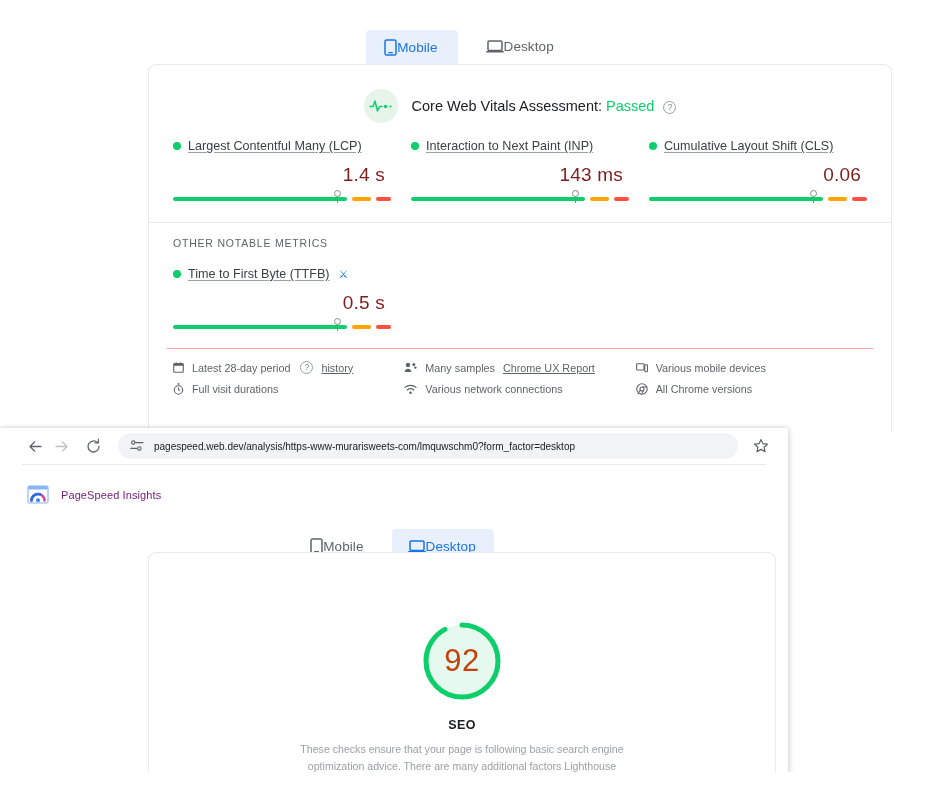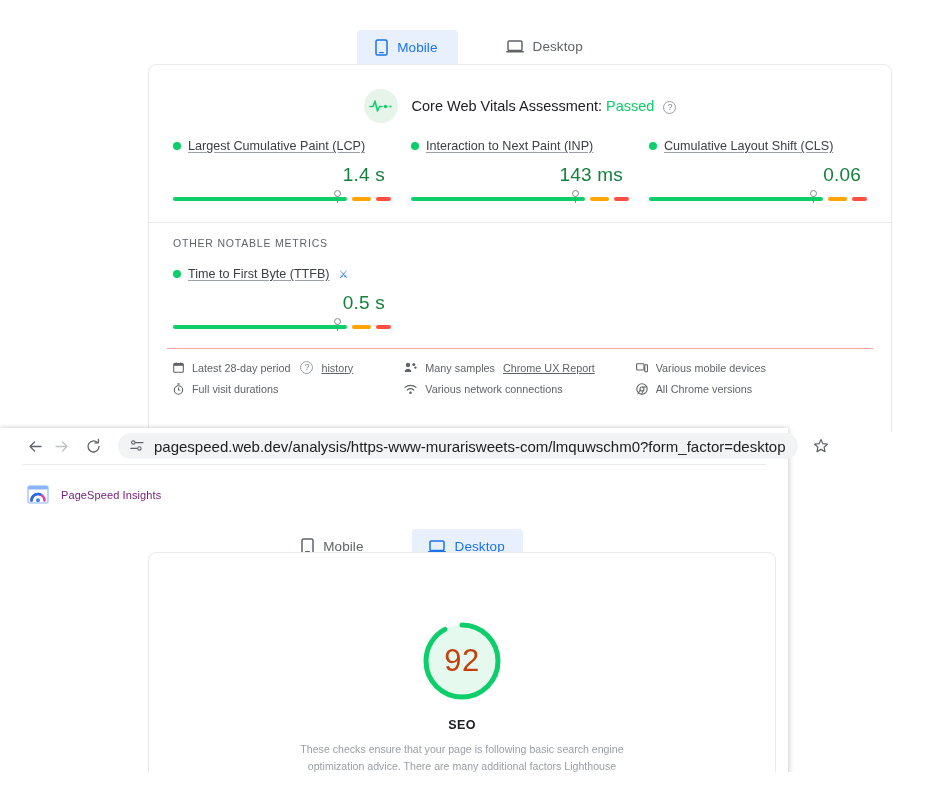--- a/index.html
+++ b/index.html
@@ -12,25 +12,24 @@
   #root { position: relative; width: 940px; height: 788px; background:#fff; }
 
   
   .top-view { position:absolute; left:0; top:0; width:940px; height:440px; background:#fff; }
 
   .tabbar {
     position:absolute; left:0; top:30px; width:940px; height:42px;
     display:flex; justify-content:center; align-items:flex-start; gap:10px;
   }
   .tab {
-    display:flex; align-items:center; gap:9px;
+    display:flex; align-items:center; 
     padding:9px 20px 11px 18px; font-size:13.5px; color:#5f6368;
     border-radius:4px 4px 0 0; position:relative; cursor:pointer;
     letter-spacing:.1px;
-    margin-left:20px;
   }
   .tab.active { background:#e8f0fe; color:#1a73e8; font-weight:500; }
   .tab.active::after {
     content:""; position:absolute; left:0; right:0; bottom:-1px; height:3px;
     background:#1a73e8; border-radius:2px 2px 0 0;
   }
   .ico { display:inline-block; line-height:0; }
   .ico svg { display:block; }
 
   .card {
@@ -65,21 +64,21 @@
   .metrics-grid.two { grid-template-columns:1fr 1fr 1fr; }
   .metric { padding:4px 6px 0 6px; }
   .metric-label { display:flex; align-items:center; gap:7px; font-size:12.6px; }
   .dot { width:8px; height:8px; border-radius:50%; background:#0cce6b; flex:none; }
   .metric-name {
     color:#3c4043; text-decoration:underline; text-decoration-color:#9aa0a6;
     text-underline-offset:2px; cursor:pointer;
   }
   .flask { color:#1a73e8; font-size:11px; margin-left:2px; }
   .metric-value {
-    text-align:right; color:#15803d; font-size:19px; font-weight:400;
+    text-align:right; color:#7f1d1d; font-size:19px; font-weight:400;
     padding:11px 6px 5px 0; letter-spacing:.2px;
   }
   .bar { position:relative; height:10px; margin-top:3px; }
   .bar .seg { position:absolute; top:3px; height:4px; border-radius:2px; }
   .bar .g { background:#0cce6b; left:0; width:80%; }
   .bar .o { background:#ffa400; left:82%; width:9%; }
   .bar .r { background:#ff4e42; left:93%; width:7%; }
   .pin { position:absolute; top:-3px; width:1.6px; height:12px; background:#80868b; }
   .pin::before {
     content:""; position:absolute; left:-2.2px; top:-1px;
@@ -111,21 +110,21 @@
     width:26px; height:26px; display:flex; align-items:center; justify-content:center;
     color:#5f6368; cursor:pointer; flex:none;
   }
   .navbtn.disabled { color:#bdc1c6; }
   .navbtn.reload { margin-left:6px; }
   .urlbox {
     flex:1; margin-left:12px; height:26px; background:#f1f3f4; border-radius:13px;
     display:flex; align-items:center; padding:0 12px; gap:10px;
   }
   .urltext {
-    font-size:15px; color:#202124; white-space:nowrap; overflow:hidden;
+    font-size:10px; color:#202124; white-space:nowrap; overflow:hidden;
     text-overflow:ellipsis;
   }
   .starbtn { width:26px; height:26px; display:flex; align-items:center;
     justify-content:center; color:#5f6368; margin-left:10px; flex:none; cursor:pointer; }
   .omni-sep { height:1px; background:#e8eaed; margin:0 22px; }
 
   .ps-header { display:flex; align-items:center; gap:11px; padding:18px 0 0 26px; }
   .ps-logo { width:24px; height:24px; flex:none; }
   .ps-brand { font-size:11px; color:#701a75; letter-spacing:.1px; }
 
@@ -196,21 +195,21 @@
           <span class="pass">Passed</span>
           <span class="q-ico">?</span>
         </div>
       </div>
 
 
       <div class="metrics-grid">
         <div class="metric">
           <div class="metric-label">
             <span class="dot"></span>
-            <span class="metric-name">Largest Cumulative Paint (LCP)</span>
+            <span class="metric-name">Largest Contentful Many (LCP)</span>
           </div>
           <div class="metric-value">1.4 s</div>
           <div class="bar">
             <span class="seg g"></span>
             <span class="seg o"></span>
             <span class="seg r"></span>
             <span class="pin" style="left:75%"></span>
           </div>
         </div>
 

